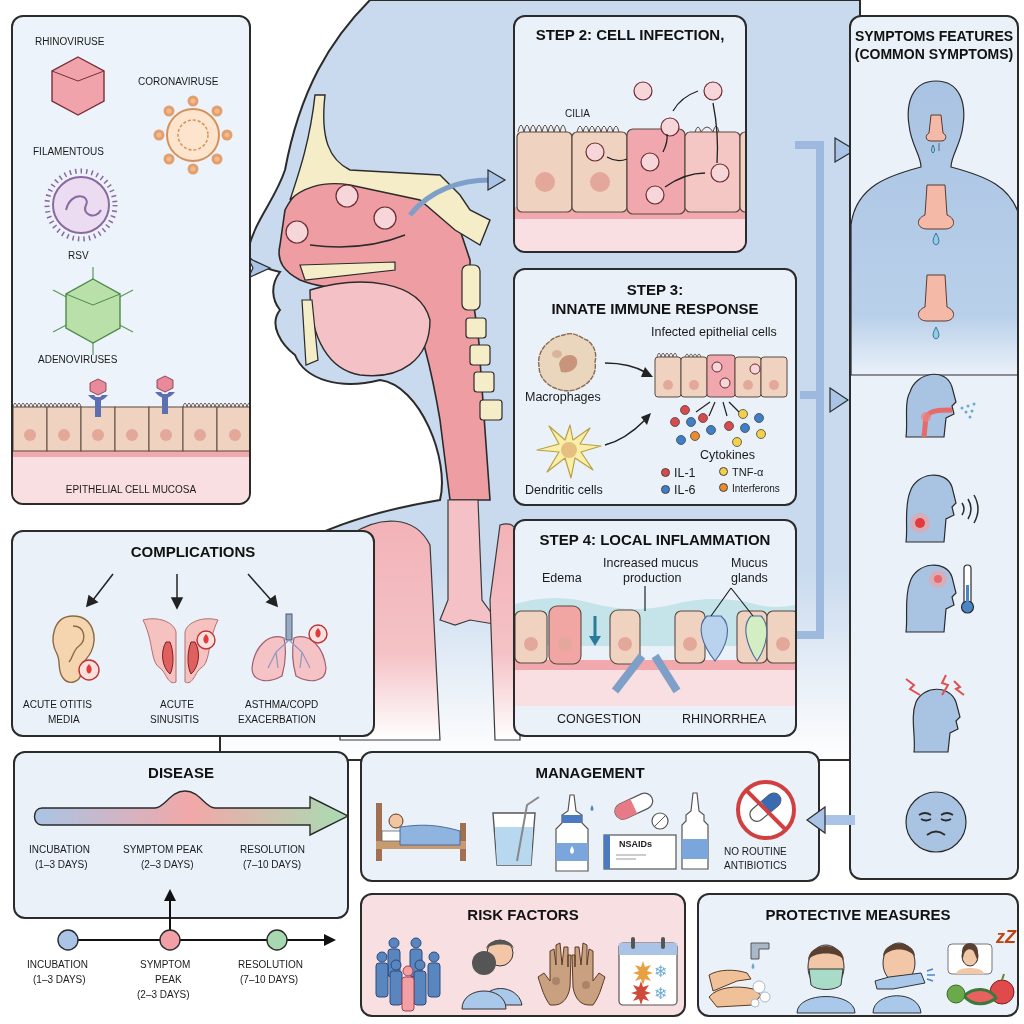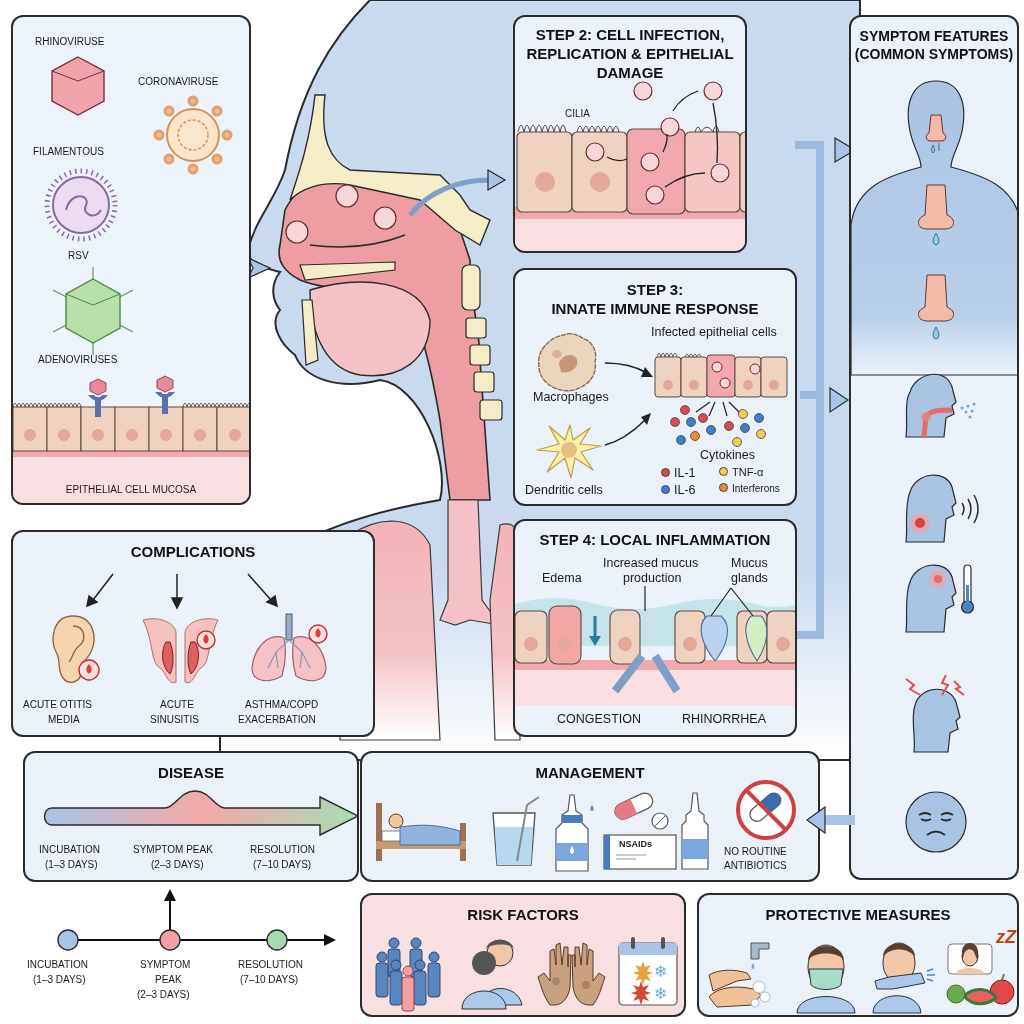--- a/index.html
+++ b/index.html
@@ -137,21 +137,20 @@
     <g fill="#e98a9a" stroke="#7a2e38" stroke-width="0.8">
         <polygon points="85,2 93,6 93,14 85,18 77,14 77,6"></polygon>
         <polygon points="152,-1 160,3 160,11 152,15 144,11 144,3"></polygon>
       </g>
   </svg>
   <div class="lbl" style="left:0;right:0;top:466px">EPITHELIAL CELL MUCOSA</div>
 </div>
 
 <div class="panel" style="left:513px;top:15px;width:234px;height:238px">
   <div class="title" style="top:8px">STEP 2: CELL INFECTION,</div>
-  <div class="title" style="top:27px">REPLICATION &amp; EPITHELIAL DAMAGE</div>
   <div class="lbl" style="left:50px;top:90px">CILIA</div>
   <svg style="left:0;top:60px;width:284px;height:178px" viewBox="0 0 284 178">
     <rect x="0" y="138" width="284" height="40" fill="#f9dfe1"></rect>
       <rect x="0" y="130" width="284" height="12" fill="#f2a9ae"></rect>
     <g fill="#f0d2c0" stroke="#5a4a40" stroke-width="1.2">
       <rect x="2" y="55" width="55" height="80" rx="5"></rect>
         <rect x="57" y="55" width="55" height="80" rx="5"></rect>
       <rect x="112" y="52" width="58" height="85" rx="6" fill="#f1a7ae"></rect>
       <rect x="170" y="55" width="55" height="80" rx="5" fill="#f4c6c4"></rect>
         <rect x="225" y="55" width="57" height="80" rx="5"></rect>
@@ -183,21 +182,21 @@
 
 <div class="panel" style="left:513px;top:268px;width:284px;height:238px">
   <div class="title" style="top:10px">STEP 3:</div>
   <div class="title" style="top:29px">INNATE IMMUNE RESPONSE</div>
   <div class="lbl-s" style="left:136px;top:55px">Infected epithelial cells</div>
   <svg style="left:20px;top:60px;width:64px;height:64px" viewBox="0 0 64 64">
     <path d="M32 4 C40 2 46 8 52 10 C60 16 62 24 60 32 C62 42 56 52 48 56 C40 62 28 62 20 58 C10 54 4 46 4 36 C2 26 8 16 14 12 C20 6 26 6 32 4 Z" fill="#ead5bd" stroke="#8a6a50" stroke-width="1.4" stroke-dasharray="5 1"></path>
     <path d="M24 34 C26 24 40 22 42 30 C44 40 32 44 26 42 Z" fill="#c9957a"></path>
     <ellipse cx="22" cy="24" rx="5" ry="4" fill="#d8b49a"></ellipse>
   </svg>
-  <div class="lbl-s" style="left:18px;top:120px">Macrophages</div>
+  <div class="lbl-s" style="left:10px;top:120px">Macrophages</div>
   <svg style="left:20px;top:150px;width:70px;height:60px" viewBox="0 0 70 60">
     <path d="M35 5 L38 20 L55 8 L45 24 L66 26 L46 32 L58 50 L40 38 L36 58 L30 38 L12 52 L24 32 L2 30 L24 24 L14 6 L30 20 Z" fill="#fbeea8" stroke="#b8a040" stroke-width="1.2" stroke-linejoin="round"></path>
     <circle cx="34" cy="30" r="8" fill="#e5c080"></circle>
   </svg>
   <div class="lbl-s" style="left:10px;top:213px">Dendritic cells</div>
   <svg style="left:90px;top:85px;width:60px;height:100px" viewBox="0 0 60 100">
     <path d="M0 8 q25 0 42 10" fill="none" stroke="#222" stroke-width="1.5"></path>
       <polygon points="40,12 48,22 36,22" fill="#222"></polygon>
     <path d="M0 90 q20 -5 40 -25" fill="none" stroke="#222" stroke-width="1.5"></path>
       <polygon points="36,62 46,58 42,70" fill="#222"></polygon>
@@ -287,21 +286,21 @@
       <polygon points="74,50 86,50 80,60" fill="#2a7a9a"></polygon>
     <path d="M130 0 L130 25 M216 2 L196 30 M216 2 L238 30" stroke="#222" stroke-width="1.2" fill="none"></path>
     <path d="M127 70 L100 105" stroke="#7e9fc8" stroke-width="8"></path>
       <path d="M140 70 L162 105" stroke="#7e9fc8" stroke-width="8"></path>
   </svg>
   <div class="lbl" style="left:42px;top:191px;font-size:12.5px">CONGESTION</div>
   <div class="lbl" style="left:167px;top:191px;font-size:12.5px">RHINORRHEA</div>
 </div>
 
 <div class="panel" style="left:849px;top:15px;width:170px;height:865px;background:#eaf1f9">
-  <div class="title" style="top:10px;font-size:14px">SYMPTOM FEATURES</div>
+  <div class="title" style="top:10px;font-size:14px">SYMPTOMS FEATURES</div>
   <div class="title" style="top:28px;font-size:14px">(COMMON SYMPTOMS)</div>
   <svg style="left:0;top:58px;width:170px;height:300px" viewBox="0 0 170 300">
     <defs>
         <linearGradient id="bf" x1="0" y1="0" x2="0" y2="1">
           <stop offset="0" stop-color="#a9c3e2"></stop>
           <stop offset="0.8" stop-color="#b9d0ea"></stop>
           <stop offset="1" stop-color="#eaf1f9"></stop>
         </linearGradient>
       </defs>
     <path d="M85 6 C110 6 115 30 112 50 C110 70 100 80 100 92 C130 100 165 110 170 150 L170 300 L0 300 L0 150 C5 110 40 100 70 92 C70 80 60 70 58 50 C55 30 60 6 85 6 Z" fill="url(#bf)" stroke="#2b2b2b" stroke-width="1.2"></path>
@@ -383,21 +382,21 @@
       <path d="M70 16 q4 4 2 8 q-2 3 -4 0 q-2 -4 2 -8 Z" fill="#e23b3b"></path>
   </svg>
   <div class="lbl" style="left:10px;top:166px">ACUTE OTITIS</div>
   <div class="lbl" style="left:35px;top:181px">MEDIA</div>
   <div class="lbl" style="left:147px;top:166px">ACUTE</div>
   <div class="lbl" style="left:137px;top:181px">SINUSITIS</div>
   <div class="lbl" style="left:232px;top:166px">ASTHMA/COPD</div>
   <div class="lbl" style="left:225px;top:181px">EXACERBATION</div>
 </div>
 
-<div class="panel" style="left:23px;top:751px;width:336px;height:131px">
+<div class="panel" style="left:13px;top:751px;width:336px;height:168px">
   <div class="title" style="top:10px">DISEASE</div>
   <svg style="left:15px;top:30px;width:318px;height:55px" viewBox="0 0 318 55">
     <defs>
         <linearGradient id="dg" x1="0" y1="0" x2="1" y2="0">
           <stop offset="0" stop-color="#a9c4e6"></stop>
           <stop offset="0.5" stop-color="#f2a8a8"></stop>
           <stop offset="1" stop-color="#a9dcb3"></stop>
         </linearGradient>
       </defs>
     <path d="M12 25 L125 25 C135 25 140 8 155 8 C170 8 175 25 185 25 L280 25 L280 14 L318 33 L280 52 L280 42 L12 42 C2 42 2 25 12 25 Z" fill="url(#dg)" stroke="#2b2b2b" stroke-width="1.4"></path>

